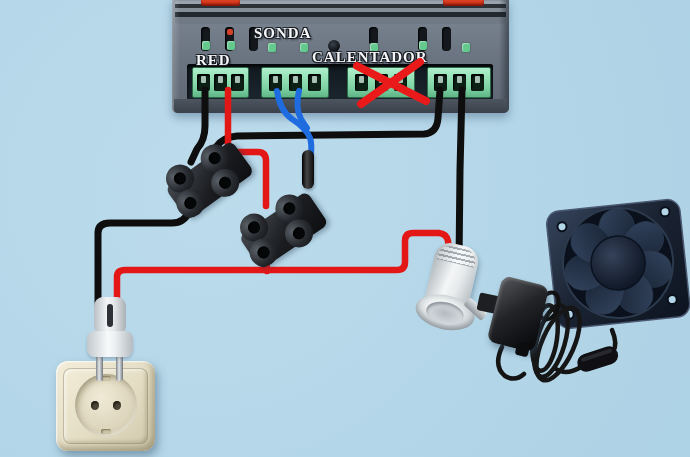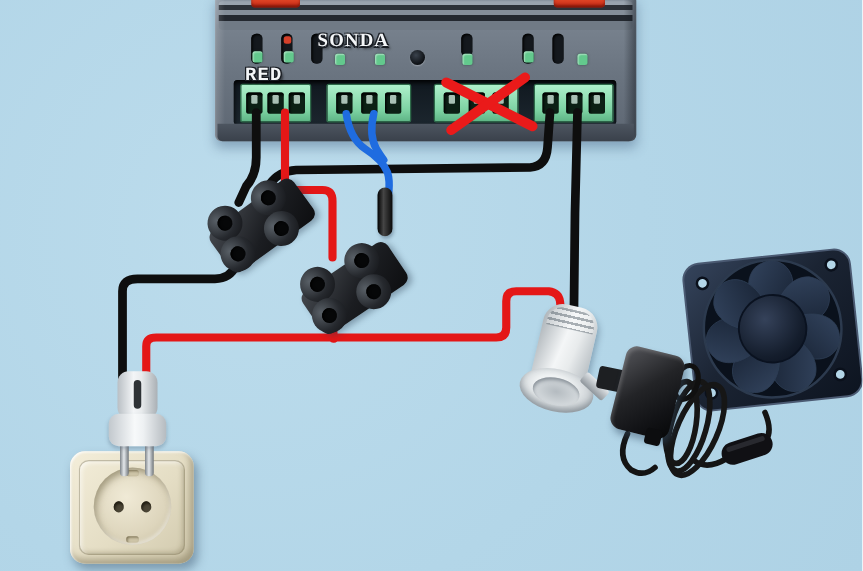--- a/index.html
+++ b/index.html
@@ -147,22 +147,23 @@
           <div class="thole"></div>
       </div>
       <div class="tseg" style="left:240px;width:62px;">
         <div class="thole"></div>
           <div class="thole"></div>
           <div class="thole"></div>
       </div>
     </div>
     <div class="dev-bottom"></div>
 
-    <span class="dev-label" style="left:24px;top:56px;font-family:Liberation Mono, monospace;">RED</span>
+    <span class="dev-label" style="left:24px;top:56px;">RED</span>
     <span class="dev-label" style="left:82px;top:29px;">SONDA</span>
+    <span class="dev-label" style="left:140px;top:53px;">CALENTADOR</span>
   </div>
 
   <svg class="wires" width="690" height="457" viewBox="0 0 690 457">
     <g fill="none" stroke-linecap="round" stroke-linejoin="round">
 
       <path d="M205,90 L205,126 Q205,140 197,149 L191,162" stroke="#0e0e0e" stroke-width="7"></path>
       <path d="M440,90 L438,118 Q437,133 424,134 L237,136 Q223,137 216,147 L209,160" stroke="#0e0e0e" stroke-width="7"></path>
       <path d="M189,212 Q184,223 172,223 L110,223 Q98,223 98,233 L98,312" stroke="#0e0e0e" stroke-width="7"></path>
       <path d="M462,90 L460,170 L459,262" stroke="#0e0e0e" stroke-width="7"></path>
 

